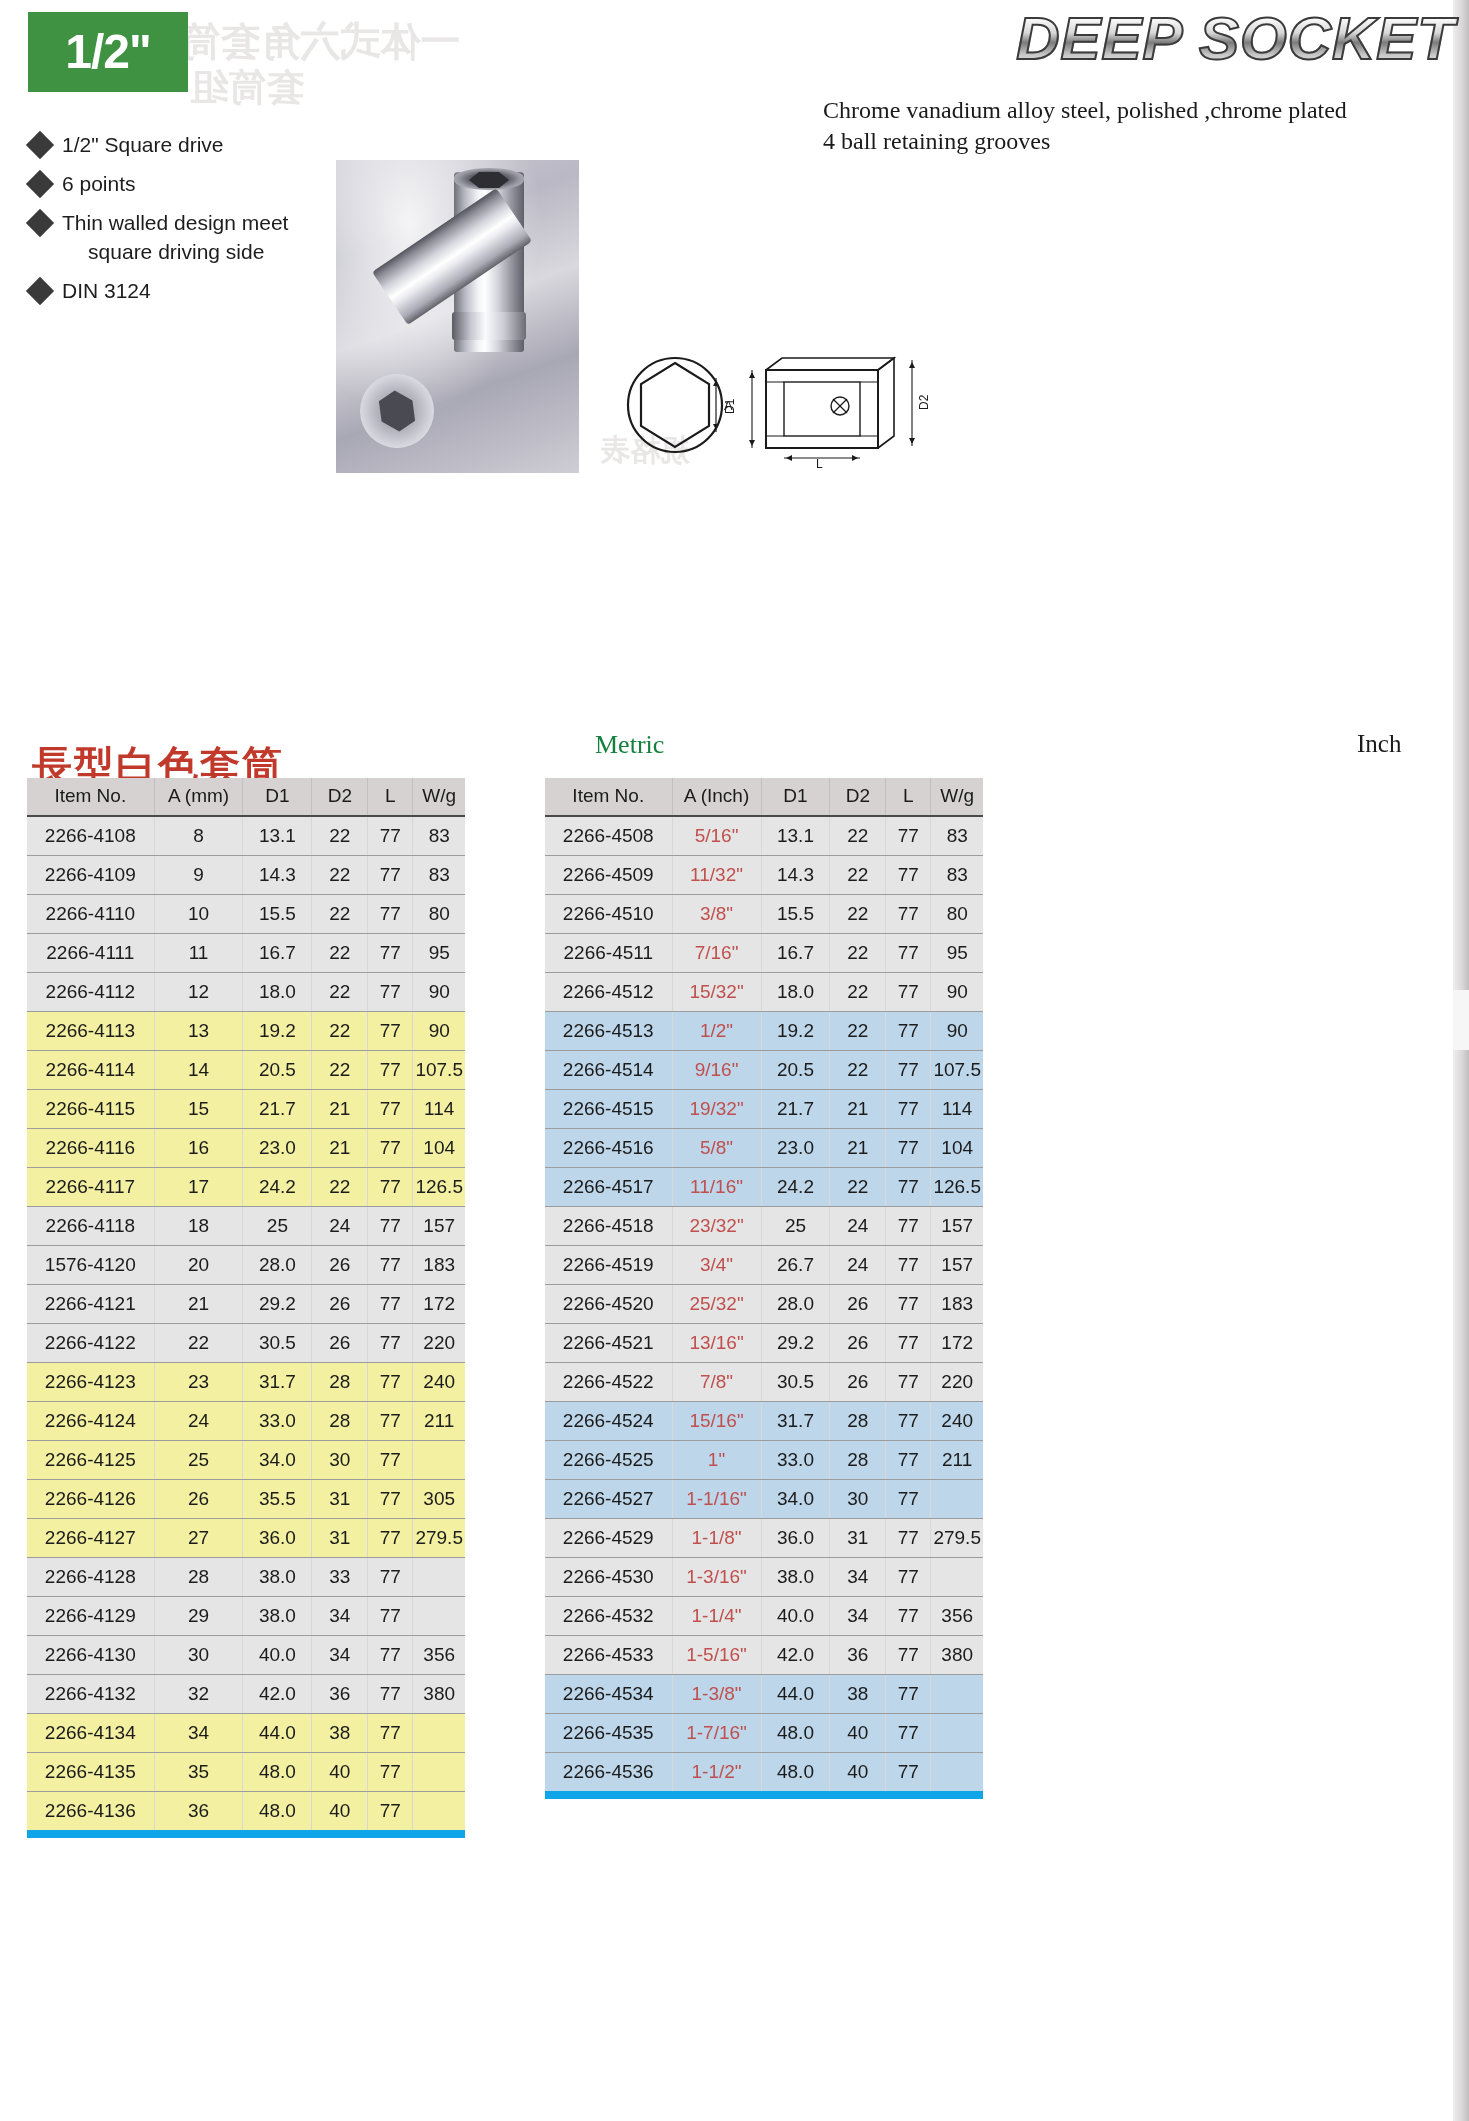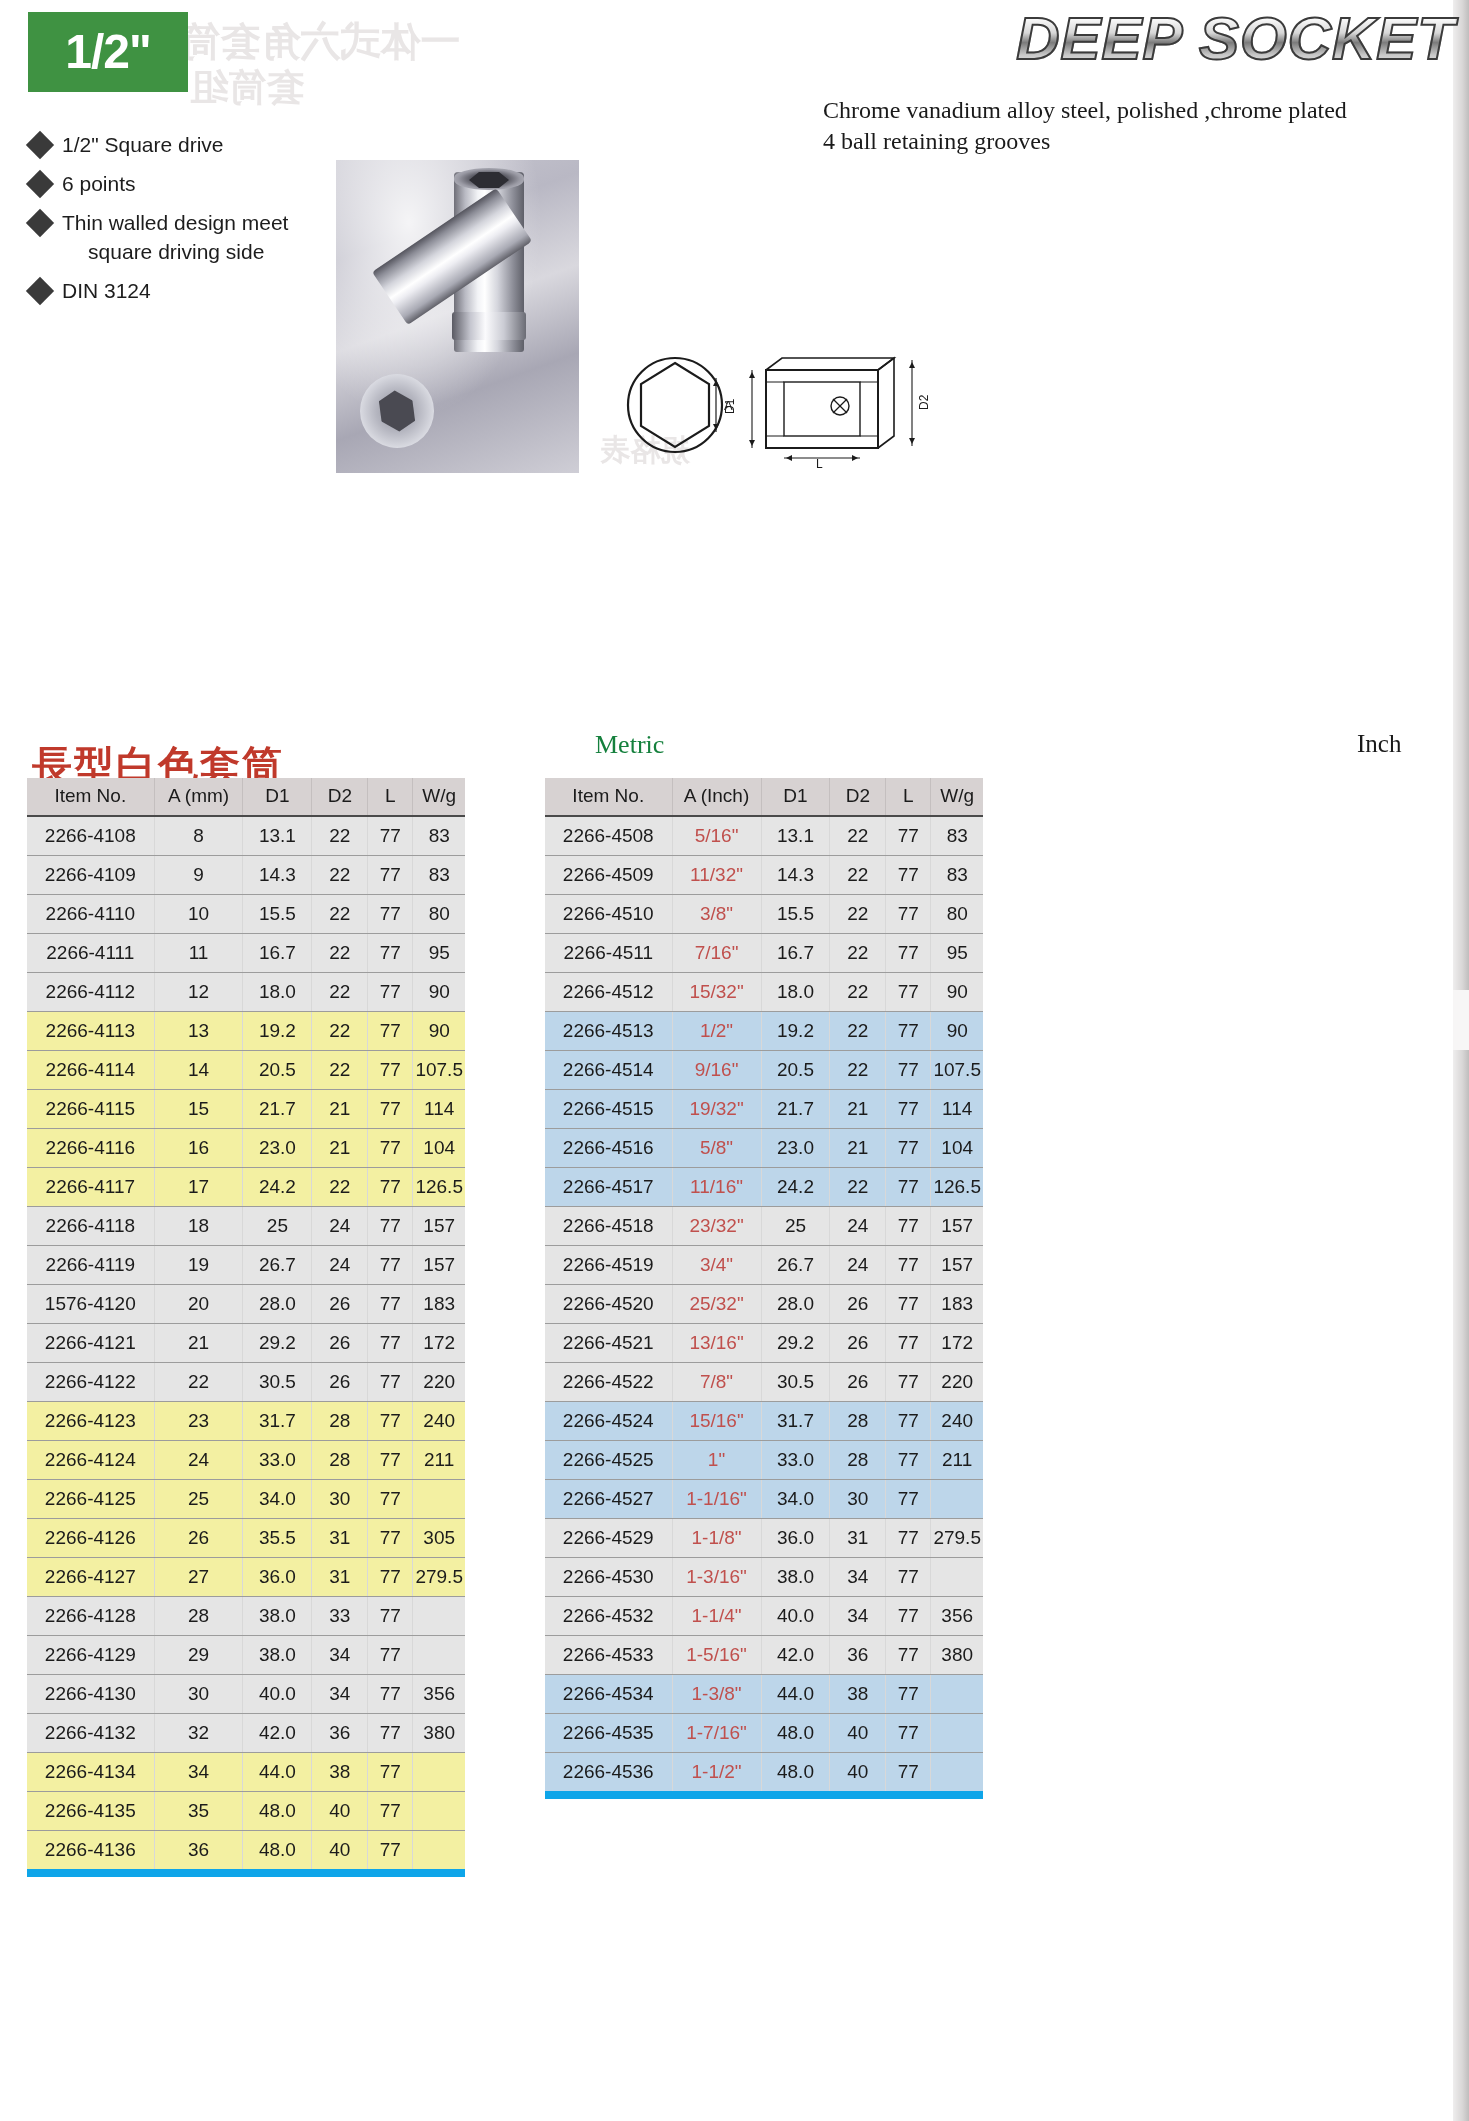--- a/index.html
+++ b/index.html
@@ -367,28 +367,20 @@
         </tr>
         <tr>
           <td class="c-item">2266-4118</td>
           <td class="c-a">18</td>
           <td class="c-d1">25</td>
           <td class="c-d2">24</td>
           <td class="c-l">77</td>
           <td class="c-w">157</td>
         </tr>
         <tr>
-          <td class="c-item">2266-4119</td>
-          <td class="c-a">19</td>
-          <td class="c-d1">26.7</td>
-          <td class="c-d2">24</td>
-          <td class="c-l">77</td>
-          <td class="c-w">157</td>
-        </tr>
-        <tr>
           <td class="c-item">1576-4120</td>
           <td class="c-a">20</td>
           <td class="c-d1">28.0</td>
           <td class="c-d2">26</td>
           <td class="c-l">77</td>
           <td class="c-w">183</td>
         </tr>
         <tr>
           <td class="c-item">2266-4121</td>
           <td class="c-a">21</td>

